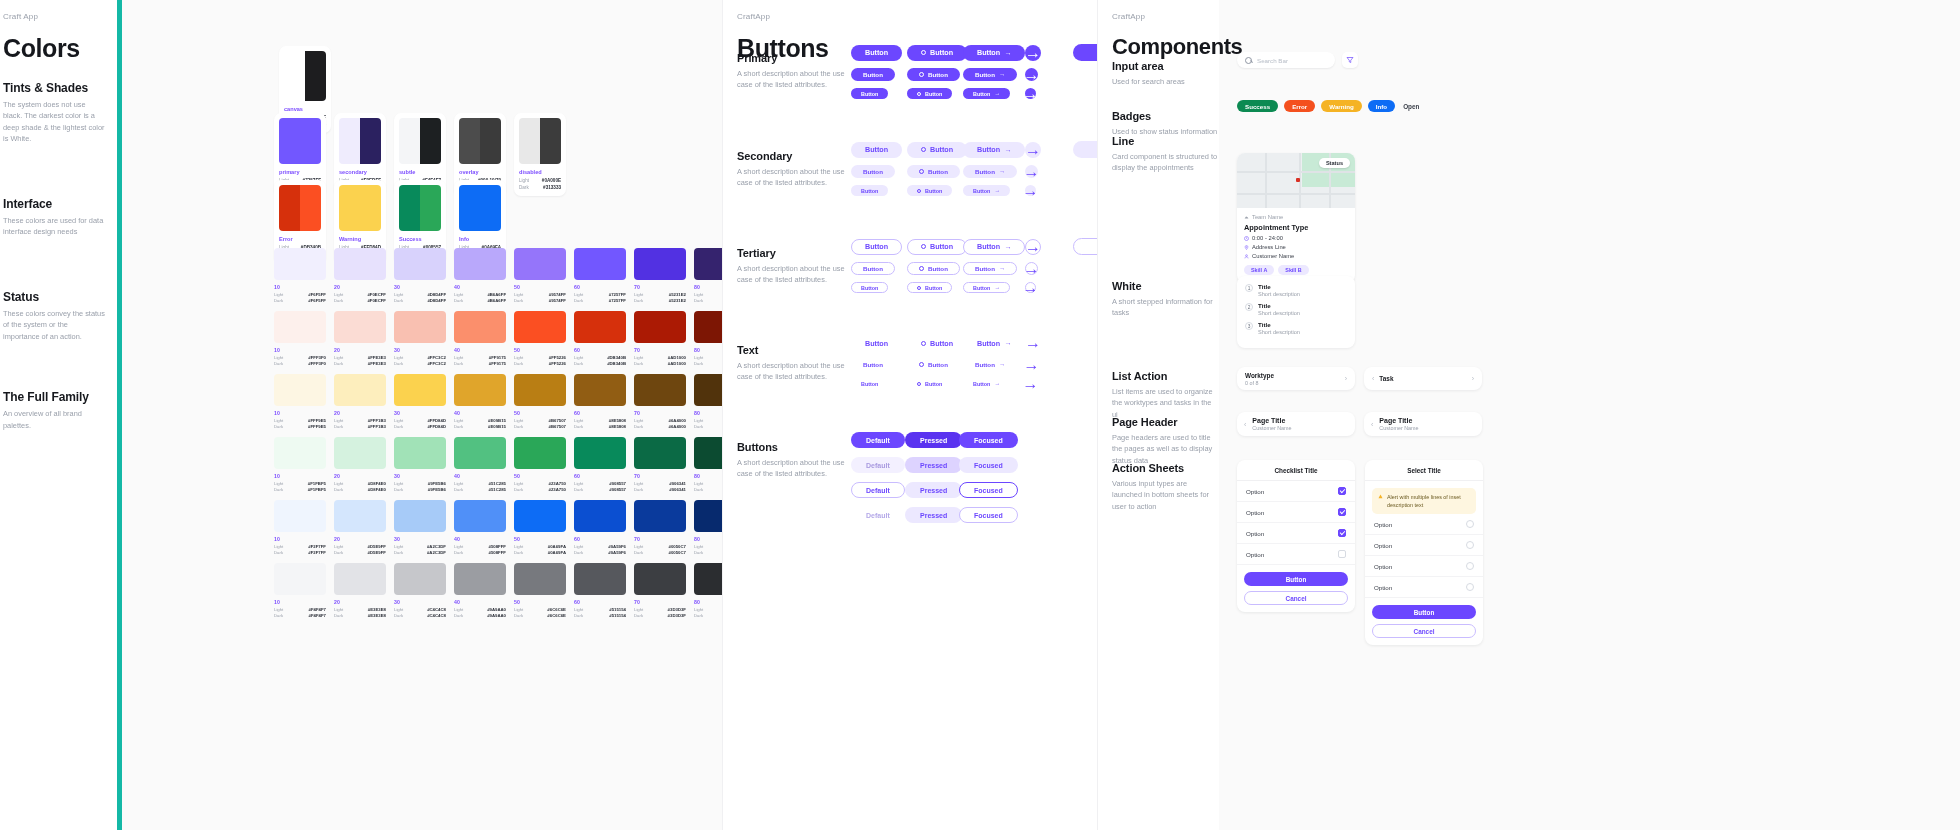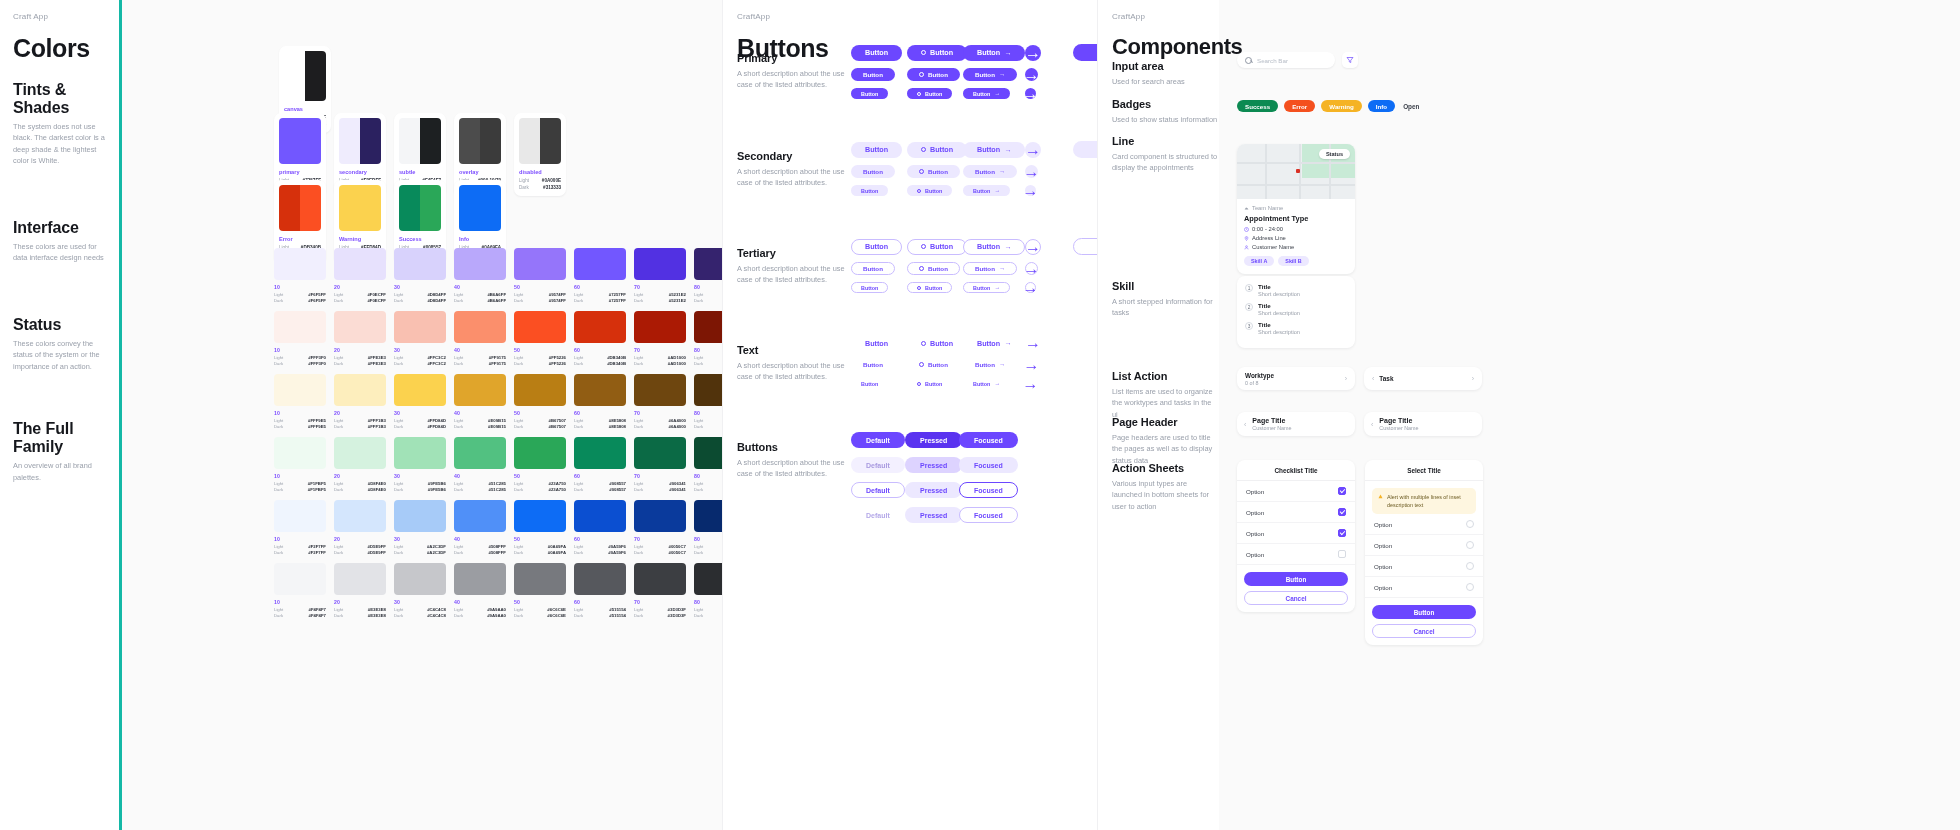--- a/index.html
+++ b/index.html
@@ -7,27 +7,27 @@
     width: 1960px; height: 830px;
     font-family: "Liberation Sans", sans-serif;
     background: #ffffff;
     overflow: hidden;
   }
   .page { position: relative; width: 1960px; height: 830px; display: flex; background:#fafafa; }
 
   
   .eyebrow { font-size: 8px; color: #9aa0ab; letter-spacing: .2px; }
   .h1 { font-size: 25px; font-weight: 700; color: #16181d; letter-spacing: -.4px; }
-  .h2 { font-size: 16px; font-weight: 700; color: #16181d; letter-spacing: -.1px; }
+  .h2 { font-size: 12px; font-weight: 700; color: #16181d; letter-spacing: -.1px; }
   .desc { font-size: 7.4px; color: #9aa0ab; line-height: 1.55; margin-top: 4px; max-width: 160px; }
 
   
   .col-sidebar {
-    width: 122px; flex: 0 0 122px; background: #fff; padding: 12px 11px 0 13px;
-    border-right: 3px solid #14b8a6; position: relative; z-index:3;
+    width: 122px; flex: 0 0 122px; background: #fff; padding: 12px 11px 0 3px;
+    border-right: 5px solid #14b8a6; position: relative; z-index:3;
   }
   .col-sidebar .h1 { margin-top: 13px; margin-bottom: 18px; }
   .sb-sec { margin-bottom: 28px; }
   .sb-sec.s1 { margin-bottom: 52px; }
   .sb-sec.s2 { margin-bottom: 52px; }
   .sb-sec.s3 { margin-bottom: 48px; }
 
   
   .col-colors { width: 600px; flex: 0 0 600px; background:#fafafa; position:relative; padding: 46px 0 0 28px; }
 
@@ -127,21 +127,21 @@
   .sicon:after { content:''; position:absolute; width:3px; height:1.1px; background:#8f96a3; transform:rotate(45deg); right:-2px; bottom:0px; }
   .fbtn { width:16px; height:16px; background:#fff; border-radius:5px; display:flex; align-items:center; justify-content:center; box-shadow:0 1px 2px rgba(16,20,30,.07); }
   .fbtn svg { width:8px; height:8px; }
 
   
   .badges { position:absolute; left:18px; top:100px; display:flex; align-items:center; gap:6px; }
   .badge { height:12px; border-radius:100px; padding:0 8px; display:inline-flex; align-items:center; font-size:6.2px; font-weight:700; color:#fff; }
   .badge-open { font-size:6.4px; color:#3a3f49; font-weight:600; margin-left:2px;}
 
   
-  .appt { position:absolute; left:18px; top:144px; width:118px; border-radius:8px; overflow:hidden; background:#fff; box-shadow:0 1px 3px rgba(16,20,30,.08); }
+  .appt { position:absolute; left:18px; top:153px; width:118px; border-radius:8px; overflow:hidden; background:#fff; box-shadow:0 1px 3px rgba(16,20,30,.08); }
   .appt .map { height:55px; position:relative; background:#eceff1; overflow:hidden; }
   .appt .map .green { position:absolute; right:0; top:0; width:45%; height:62%; background:#c8ead6; }
   .appt .map .rd { position:absolute; background:#dfe3e6; }
   .appt .map .pin { position:absolute; left:50%; top:46%; width:3.5px; height:3.5px; background:#d93025; border-radius:1px; }
   .appt .st { position:absolute; right:5px; top:5px; background:#fff; border-radius:100px; padding:2px 7px; font-size:5.6px; font-weight:700; color:#2b2f38; box-shadow:0 1px 2px rgba(0,0,0,.12); }
   .appt .body { padding:6px 7px 8px; }
   .appt .team { font-size:5.8px; color:#9aa0ab; display:flex; align-items:center; gap:3px; }
   .appt .ttl { font-size:7.4px; font-weight:700; color:#16181d; margin-top:3px; }
   .appt .li { font-size:5.8px; color:#3a3f49; display:flex; align-items:center; gap:3px; margin-top:3px; }
   .appt .skills { display:flex; gap:4px; margin-top:6px; }
@@ -1521,30 +1521,30 @@
       </div>
   </div>
 
   <div class="col-comp">
     <div class="eyebrow">CraftApp</div>
     <div class="h1">Components</div>
     <div class="cp-sec" style="top:60px">
       <div class="h2">Input area</div>
       <div class="desc">Used for search areas</div>
     </div>
-    <div class="cp-sec" style="top:98px">
+    <div class="cp-sec" style="top:110px">
       <div class="h2">Badges</div>
       <div class="desc">Used to show status information</div>
     </div>
     <div class="cp-sec" style="top:135px">
       <div class="h2">Line</div>
       <div class="desc">Card component is structured to display the appointments</div>
     </div>
     <div class="cp-sec" style="top:280px">
-      <div class="h2">Skill</div>
+      <div class="h2">White</div>
       <div class="desc">A short stepped information for tasks</div>
     </div>
     <div class="cp-sec" style="top:370px">
       <div class="h2">List Action</div>
       <div class="desc">List items are used to organize the worktypes and tasks in the ui</div>
     </div>
     <div class="cp-sec" style="top:416px">
       <div class="h2">Page Header</div>
       <div class="desc">Page headers are used to title the pages as well as to display status data</div>
     </div>

